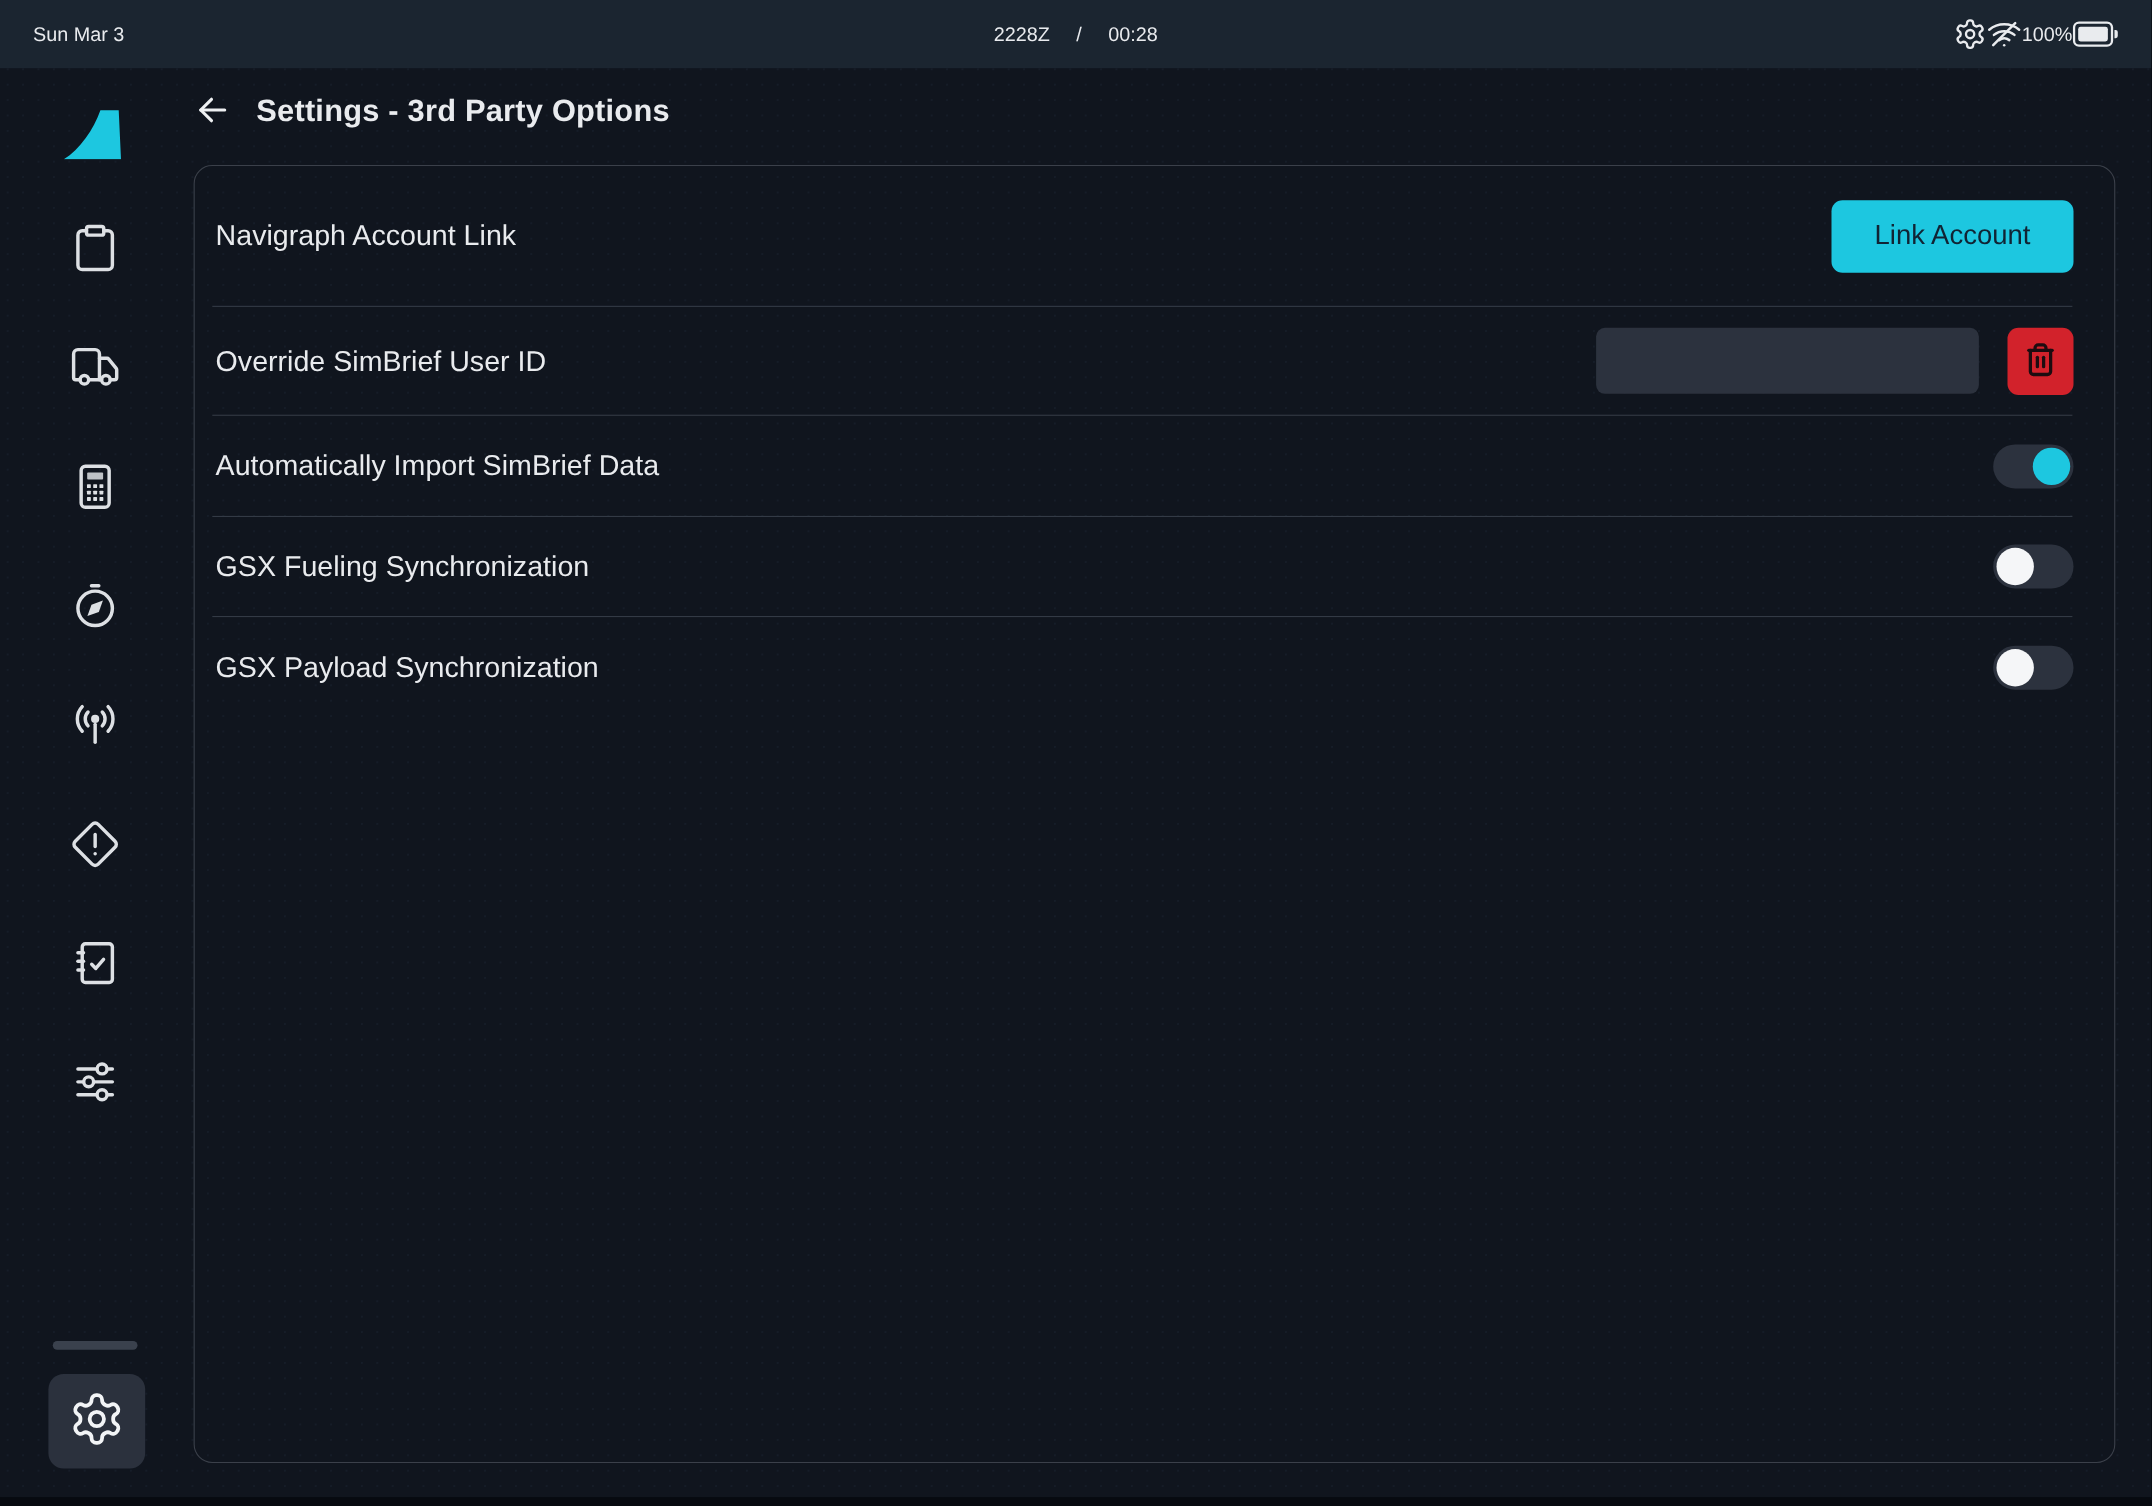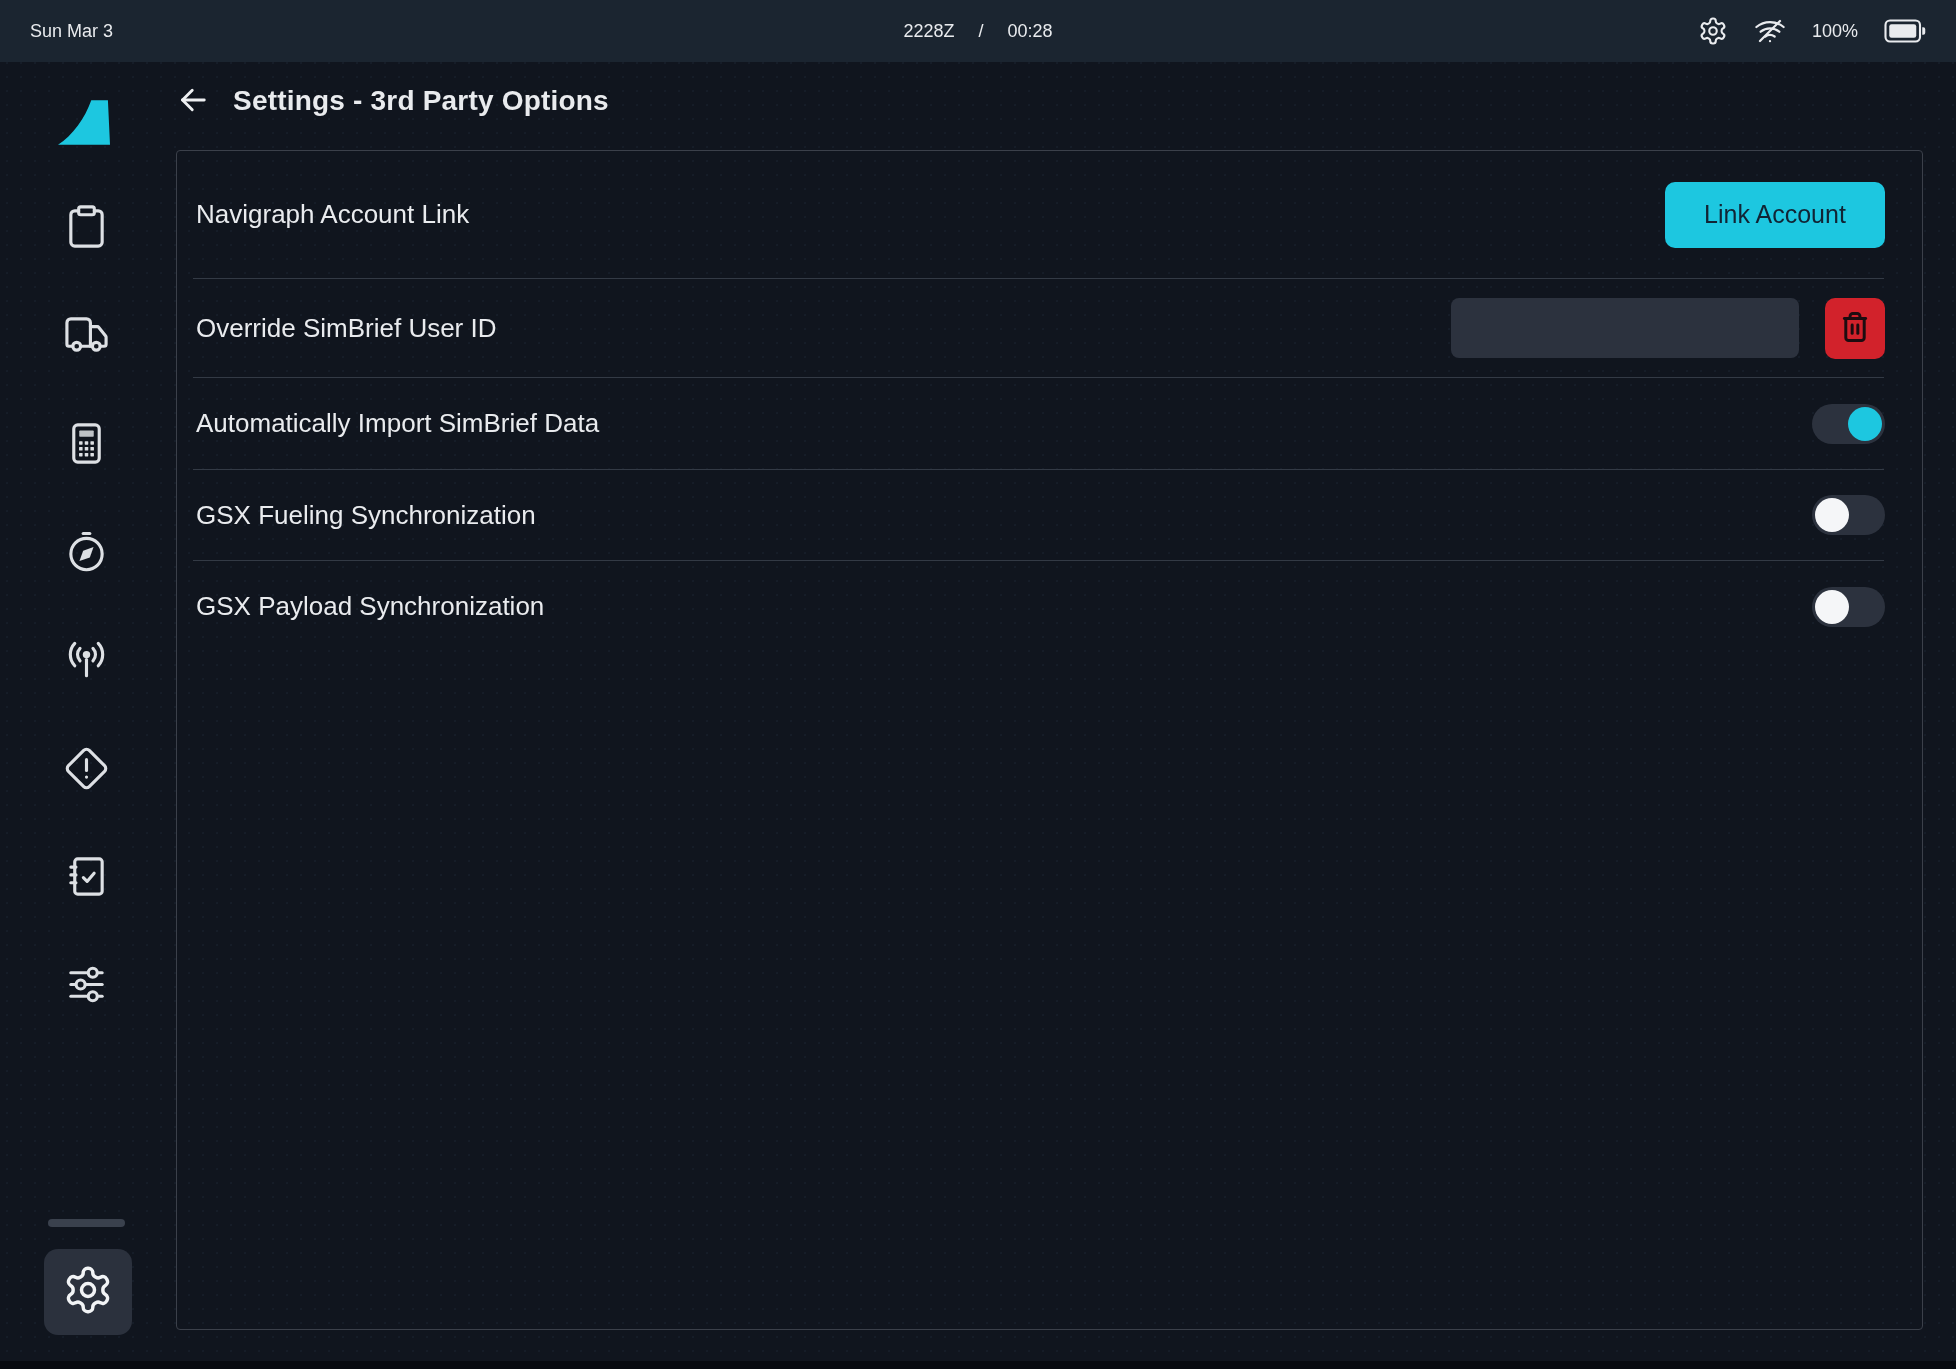--- a/index.html
+++ b/index.html
@@ -15,21 +15,21 @@
     background-size:14px 14px;
   }
   
   .statusbar{
     position:absolute;top:0;left:0;right:0;height:62px;z-index:2;
     background:var(--statusbar-bg,#1b2530);
     display:flex;align-items:center;padding:0 30px;box-sizing:border-box;
     font-size:18px;
   }
   .sb-center{position:absolute;left:50%;transform:translateX(-50%);display:flex;gap:24px;align-items:flex-end;}
-  .sb-right{margin-left:auto;display:flex;align-items:center;gap:26px;}
+  .sb-right{margin-left:auto;display:flex;align-items:center;}
   .sb-right svg{display:block;}
   
   .sidebar{position:absolute;top:52px;left:0;width:150px;bottom:0;z-index:1;}
   .logo{position:absolute;left:58px;top:48px;width:52px;height:45px;}
   .nav-item{
     position:absolute;left:42px;width:88px;height:56px;
     display:flex;align-items:center;justify-content:center;
     color:var(--icon-color,#dde0e4);cursor:pointer;
   }
   .nav-item svg{width:47px;height:47px;}
@@ -40,21 +40,21 @@
     color:#f2f4f6;cursor:pointer;
   }
   .gear-btn svg{width:52px;height:52px;}
   
   .page-header{position:absolute;left:175px;top:74px;height:54px;display:flex;align-items:center;gap:22px;z-index:1;}
   .back-btn{width:36px;height:36px;display:flex;align-items:center;justify-content:center;color:#eef0f2;cursor:pointer;background:none;border:none;padding:0;}
   .page-title{font-size:28px;font-weight:700;letter-spacing:.2px;}
   
   .panel{
     position:absolute;left:176px;top:150px;width:1747px;height:1180px;box-sizing:border-box;
-    border:1.5px solid var(--panel-border,#3b404a);border-radius:4px;z-index:1;
+    border:1.5px solid var(--panel-border,#3b404a);border-radius:17px;z-index:1;
     display:flex;flex-direction:column;
   }
   .row{
     display:flex;align-items:center;justify-content:space-between;
     padding:0 37px 0 19px;box-sizing:border-box;flex:0 0 auto;
   }
   .row-label{font-size:26px;}
   .row-divider{height:1px;background:var(--row-divider,#333a45);margin:0 38px 0 16px;flex:0 0 auto;}
   .accent-btn{
     min-width:220px;height:66px;border:none;border-radius:10px;cursor:pointer;

